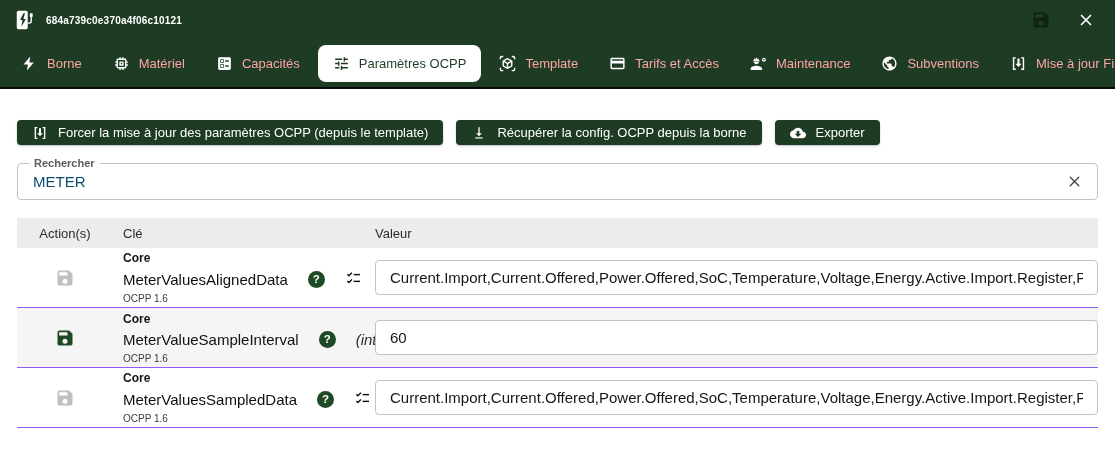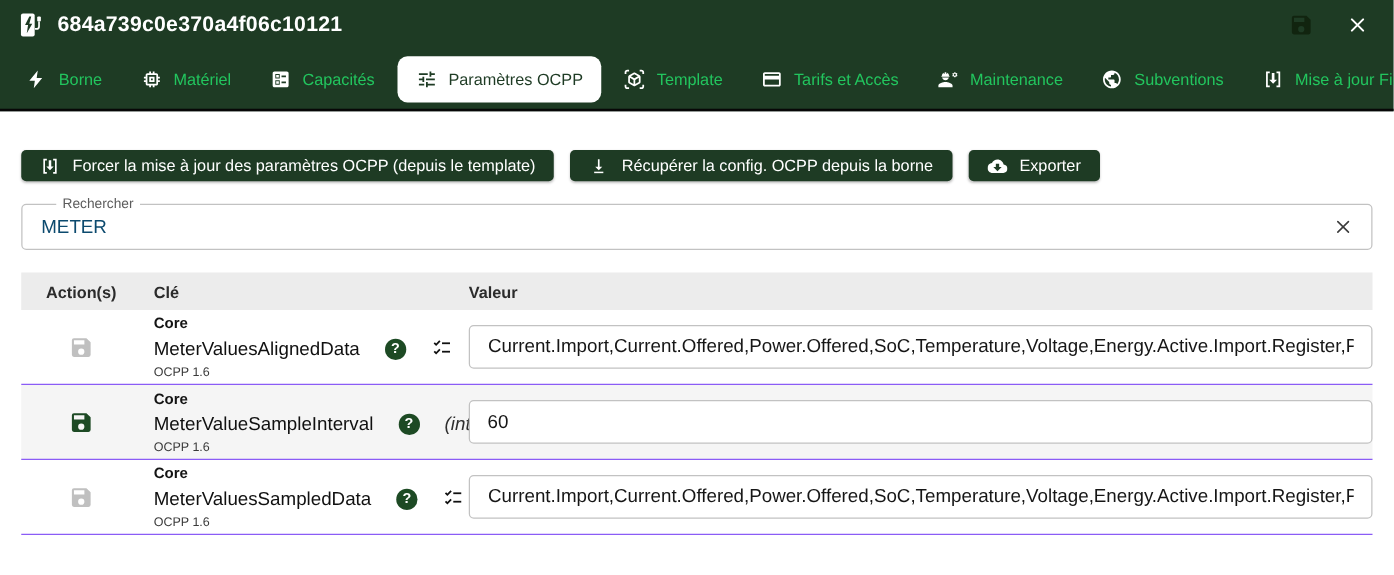--- a/index.html
+++ b/index.html
@@ -1,52 +1,52 @@
 <!DOCTYPE html>
 <html><head>
 <meta charset="utf-8">
 <style>
   * { margin:0; padding:0; box-sizing:border-box; }
   html,body { width:1115px; height:460px; background:#fff; font-family:"Liberation Sans", sans-serif; overflow:hidden; }
 
   
   .header { height:40px; background:#1e3b24; display:flex; align-items:center; padding:0 14px; }
   .app-icon svg { width:22px; height:22px; display:block; }
-  .title { color:#fff; font-size:17px; font-weight:700; margin-left:10px; letter-spacing:.2px; }
+  .title { color:#fff; font-size:10px; font-weight:700; margin-left:10px; letter-spacing:.2px; }
   .header-spacer { flex:1; }
   .hdr-save { background:none; border:none; display:flex; padding:0; margin-right:26px; }
   .hdr-save svg { width:20px; height:20px; fill:#11240f; }
   .hdr-close { background:none; border:none; display:flex; padding:0; margin-right:6px; cursor:pointer; }
   .hdr-close svg { width:18px; height:18px; stroke:#fff; stroke-width:2.2; stroke-linecap:round; }
 
   
   .tabbar { height:49px; background:#1e3b24; border-bottom:2px solid #070707; display:flex; align-items:center; padding:0 8px; gap:5px; }
-  .tab { display:flex; align-items:center; gap:9px; padding:8px 13px; color:#22c55e; font-size:13px; font-weight:500; border-radius:8px; cursor:pointer; white-space:nowrap; background:transparent; border:none; font-family:inherit; }
+  .tab { display:flex; align-items:center; gap:9px; padding:8px 13px; color:#fca5a5; font-size:13px; font-weight:500; border-radius:8px; cursor:pointer; white-space:nowrap; background:transparent; border:none; font-family:inherit; }
   .tab svg { width:17px; height:17px; fill:#fff; flex:none; }
   .tab.active { background:#fff; color:#1e3b24; padding:10px 15px; }
   .tab.active svg { fill:#1e3b24; }
 
   .content { padding:0 17px; }
 
   
   .actions-row { margin-top:31px; display:flex; gap:13px; }
   .btn { background:#1e3b24; color:#fff; border:none; border-radius:4px; height:25px; padding:0 15px; display:inline-flex; align-items:center; gap:10px; font-size:13px; font-weight:500; font-family:inherit; cursor:pointer; box-shadow:0 1px 2px rgba(0,0,0,.25); white-space:nowrap; }
   .btn svg { width:16px; height:16px; fill:#fff; flex:none; }
 
   
   .search-field { position:relative; margin-top:18px; height:37px; border:1px solid #c2c2c2; border-radius:4px; display:flex; align-items:center; background:#fff; }
-  .search-label { position:absolute; top:-7px; left:27px; background:#fff; padding:0 5px; font-size:11px; color:#5c5c5c; }
+  .search-label { position:absolute; top:-7px; left:11px; background:#fff; padding:0 5px; font-size:11px; color:#5c5c5c;font-weight:bold; }
   .search-input { flex:1; border:none; outline:none; font-size:15px; padding:0 15px; font-family:Liberation Sans, sans-serif; color:#0c4a6e; background:transparent; height:100%; }
   .clear-btn { background:none; border:none; padding:0 14px; cursor:pointer; display:flex; }
   .clear-btn svg { width:17px; height:17px; stroke:#3c3c3c; stroke-width:1.8; stroke-linecap:round; }
 
   
   .table { margin-top:18px; }
   .thead, .row { display:grid; grid-template-columns:96px 262px 1fr; align-items:center; }
-  .thead { background:#ececec; height:30px; font-size:13px; font-weight:700; color:#2b2b2b; }
+  .thead { background:#ececec; height:30px; font-size:13px; font-weight:400; color:#2b2b2b; }
   .th-actions { text-align:center; }
   .th-key { padding-left:10px; }
   .row { height:60px; border-bottom:1px solid #8b5cf6; background:#fff; }
   .row.alt { background:#f5f5f5; }
   .cell-actions { display:flex; justify-content:center; }
   .save-btn { background:none; border:none; display:flex; padding:0; }
   .save-btn svg { width:20px; height:20px; }
   .save-enabled { cursor:pointer; } .save-enabled svg { fill:#1d4a24; }
   .save-disabled svg { fill:#c0c0c0; }
   .cell-key { padding-left:10px; display:flex; flex-direction:column; justify-content:center; gap:5px; }

